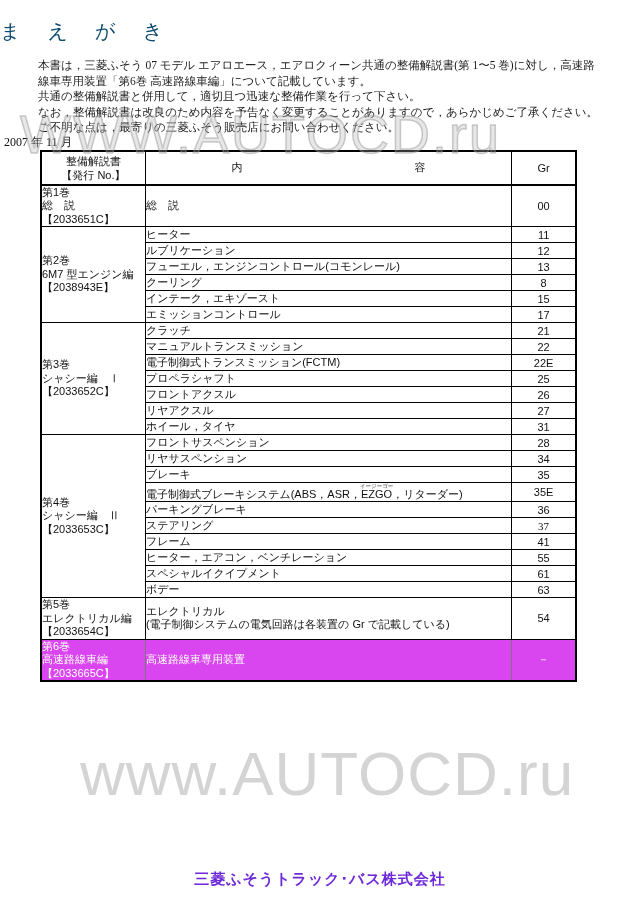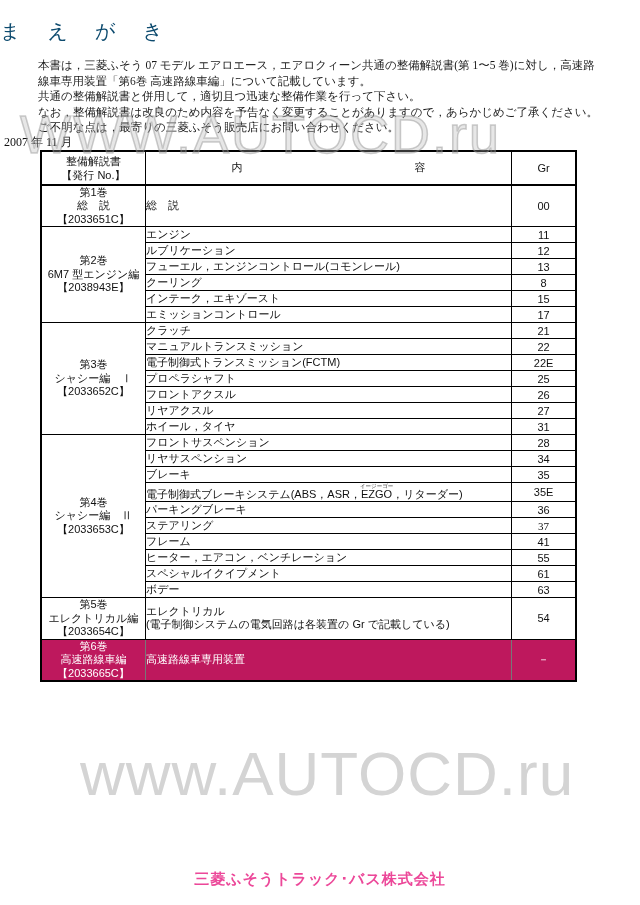--- a/index.html
+++ b/index.html
@@ -52,46 +52,46 @@
   .col-gr{width:64px;}
   tr.header-row{height:34px;margin-left:12px;}
   .hdr-vol div{text-align:center;line-height:14px;}
   .hdr-content-inner{display:flex;justify-content:center;gap:172px;}
   .hdr-gr{text-align:center;}
   .vol-cell{
     vertical-align:middle;
     padding-left:5px;
     line-height:13.5px;
   }
-  .vol-cell div{white-space:nowrap;text-align:center;}
+  .vol-cell div{white-space:nowrap;}
   .content-cell{
     vertical-align:middle;
     padding-left:7px;
     line-height:13px;
     white-space:nowrap;
   }
   .gr-cell{
     text-align:center;
     vertical-align:middle;
     font-weight:bold;
   }
   tr.highlight td{
-    background:#be185d;
+    background:#d946ef;
     color:#fff;
     border-color:#777;
   }
   ruby rt{font-size:5.5px;letter-spacing:0;}
   .footer-company{
     position:absolute;
     left:0;top:870px;width:640px;
     text-align:center;
     font-size:15px;
     font-weight:bold;
     letter-spacing:1px;
-    color:#ec4899;
+    color:#6d28d9;
   }
   .watermark{
     position:absolute;
     pointer-events:none;
     font-family:"Liberation Sans",sans-serif;
     white-space:nowrap;
     z-index:6;
   }
   .watermark-top{
     top:103px;left:20px;
@@ -152,21 +152,21 @@
         </td>
         <td class="content-cell">総　説</td>
         <td class="gr-cell">00</td>
       </tr>
       <tr style="height: 16px;">
         <td rowspan="6" class="vol-cell">
           <div>第2巻</div>
           <div>6M7 型エンジン編</div>
           <div>【2038943E】</div>
         </td>
-        <td class="content-cell">エンジン</td>
+        <td class="content-cell">ヒーター</td>
         <td class="gr-cell">11</td>
       </tr>
       <tr style="height: 16px;">
         <td class="content-cell">ルブリケーション</td>
         <td class="gr-cell">12</td>
       </tr>
       <tr style="height: 16px;">
         <td class="content-cell">フューエル，エンジンコントロール(コモンレール)</td>
         <td class="gr-cell">13</td>
       </tr>

